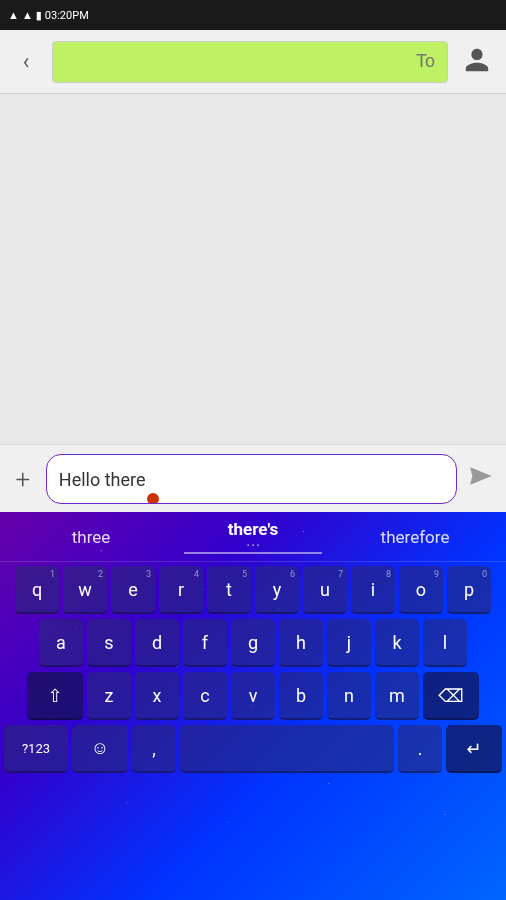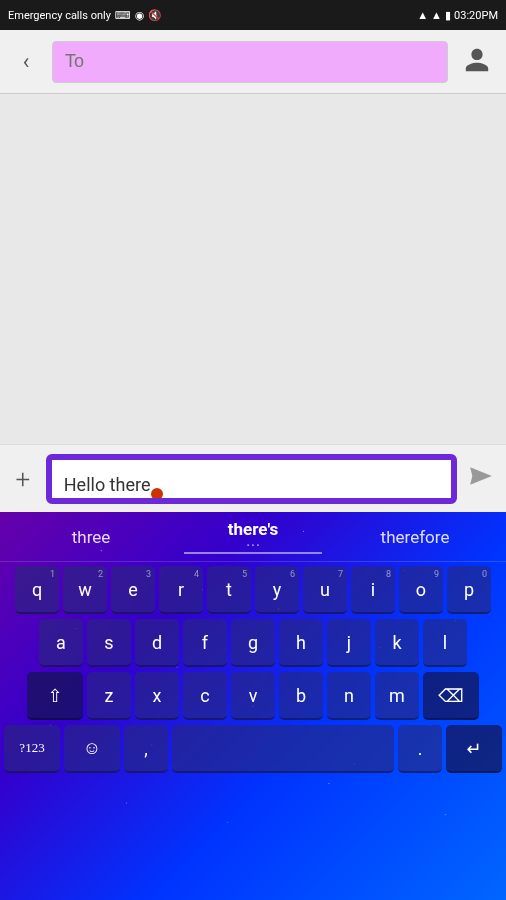--- a/index.html
+++ b/index.html
@@ -52,27 +52,28 @@
       display: flex;
       align-items: center;
       justify-content: center;
       cursor: pointer;
       font-size: 22px;
       color: #555;
     }
     #to-input {
       flex: 1;
       height: 42px;
-      background: #f0abfc;
+      background: #bef264;
       border: 1px solid #ccc;
       border-radius: 4px;
       padding: 0 12px;
       font-size: 18px;
       color: #333;
       outline: none;
+      text-align: right;
     }
     #contact-btn {
       width: 42px;
       height: 42px;
       display: flex;
       align-items: center;
       justify-content: center;
       cursor: pointer;
     }
     #contact-icon svg {
@@ -107,22 +108,22 @@
       justify-content: center;
       cursor: pointer;
       font-size: 26px;
       color: #555;
       font-weight: 300;
     }
     #compose-text-display {
       width: 100%;
       height: 50px;
       background: white;
-      border: 6px solid #6d28d9;
-      border-radius: 6px;
+      border: 1px solid #6d28d9;
+      border-radius: 15px;
       padding: 0 12px;
       font-size: 18px;
       color: #333;
       line-height: 50px;
       position: relative;
       overflow: hidden;
     }
     .cursor-dot {
       width: 12px;
       height: 12px;
@@ -248,22 +249,21 @@
       right: 4px;
       font-size: 9px;
       color: rgba(255,255,255,0.5);
     }
     .key.space-key {
       flex: 1;
       background: rgba(40, 40, 120, 0.6);
     }
     .key.sym {
       font-size: 14px;
-      width: 56px;
-      font-family: Liberation Serif, serif;
+      width: 64px;
     }
     .key.emoji {
       font-size: 18px;
       width: 56px;
     }
     .key.enter-key {
       background: rgba(20, 20, 80, 0.7);
       width: 56px;
     }
     .key.del-key {
@@ -272,26 +272,20 @@
     }
     .key.shift-key {
       background: rgba(20, 20, 80, 0.7);
       width: 56px;
     }
   </style>
 </head>
 <body>
 
 <div id="status-bar">
-  <div class="left-icons">
-    <span>Emergency calls only</span>
-    <span>⌨</span>
-    <span>◉</span>
-    <span>🔇</span>
-  </div>
   <div class="right-icons">
     <span>▲</span>
     <span>▲</span>
     <span>▮</span>
     <span>03:20PM</span>
   </div>
 </div>
 
 <div id="top-bar">
   <div id="back-btn">

